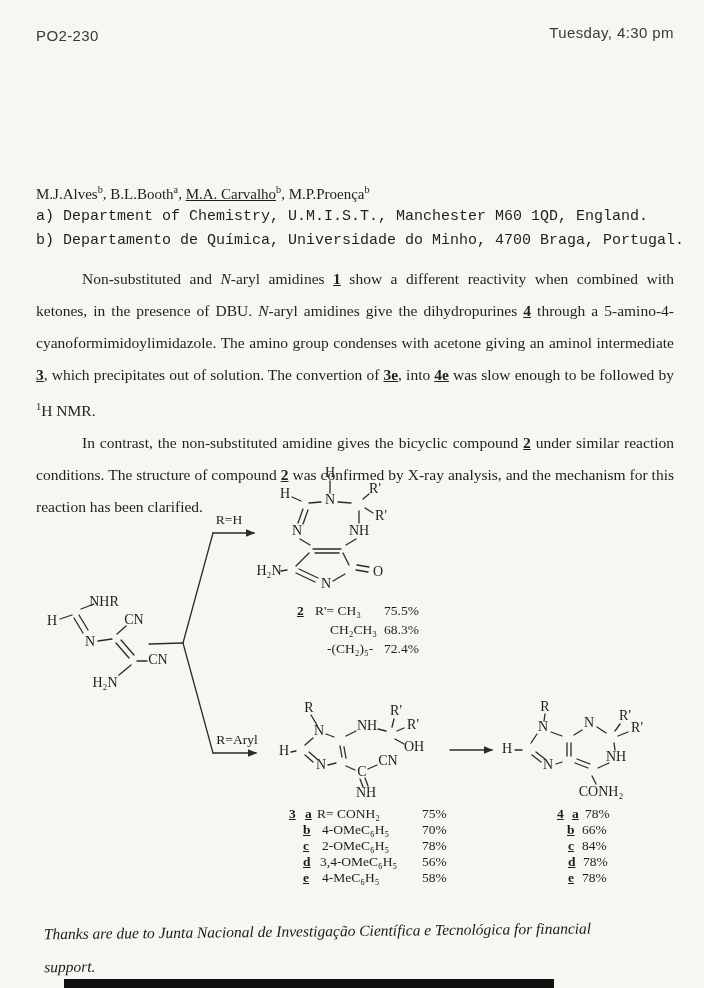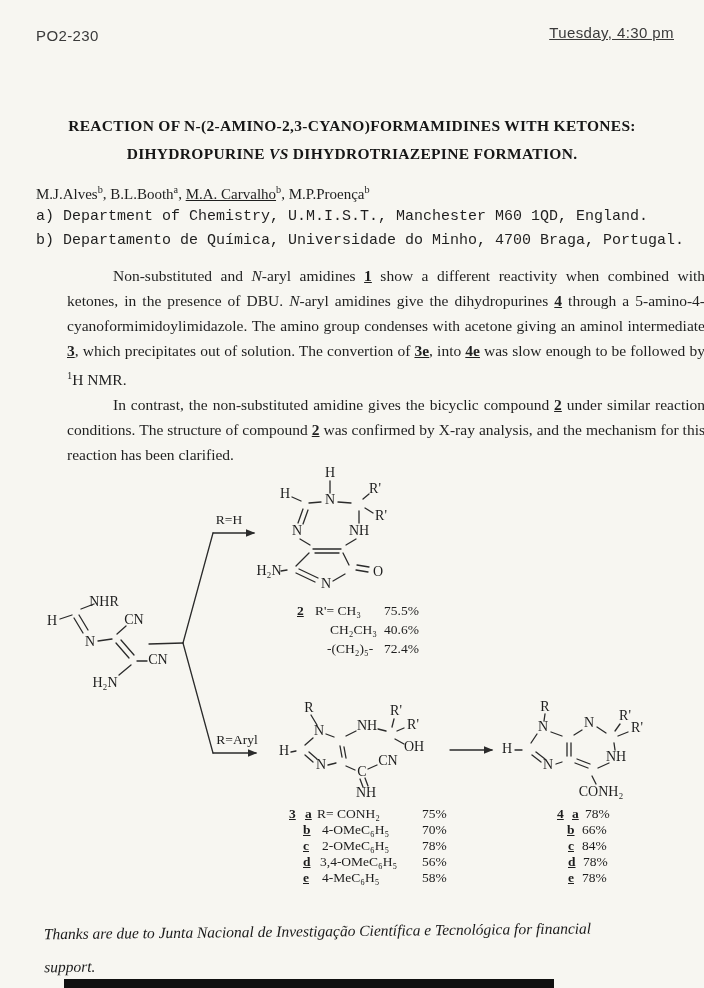--- a/index.html
+++ b/index.html
@@ -5,28 +5,28 @@
   html,body{margin:0;padding:0;}
   body{background:#d8d6d0;}
   .page{
     position:relative;width:704px;height:988px;margin:0 auto;
     background:#f7f6f1;overflow:hidden;color:#1f1f1f;
     font-family:"Liberation Serif","DejaVu Serif",serif;
   }
   .hdr{position:absolute;font-family:"Liberation Sans","DejaVu Sans",sans-serif;
        font-size:15px;color:#3a3a3a;letter-spacing:.4px;}
   .hdr-left{left:36px;top:27px;}
-  .hdr-right{right:30px;top:24px;text-decoration:underline;}
+  .hdr-right{right:30px;top:24px;}
   .title{position:absolute;left:0;right:0;top:112px;margin:0;text-align:center;
          font-size:15.5px;font-weight:700;line-height:28px;color:#161616;letter-spacing:.3px;}
   .authors{position:absolute;left:36px;top:184px;font-size:15px;}
   .affil{position:absolute;left:36px;font-size:15px;font-family:Liberation Mono, monospace;}
   .affil-a{top:208px;} .affil-b{top:232px;}
   .abstract{position:absolute;left:36px;top:263px;width:638px;
-            font-size:15.5px;line-height:25px;text-align:justify;margin-left:31px;}
+            font-size:15.5px;line-height:32px;text-align:justify;}
   .abstract p{margin:0;text-indent:46px;}
   sup{font-size:.68em;}
   .scheme-svg{position:absolute;left:0;top:462px;}
   .bond{stroke:#2b2b2b;stroke-width:1.3;stroke-linecap:round;fill:none;}
   .al{font-family:"Liberation Serif","DejaVu Serif",serif;font-size:14px;fill:#1d1d1d;}
   .bl{font-family:"Liberation Serif","DejaVu Serif",serif;font-size:13.5px;fill:#1d1d1d;}
   .cap span{position:absolute;font-size:13.5px;color:#1d1d1d;white-space:nowrap;}
   .cid{font-weight:700;text-decoration:underline;}
   .clet{font-weight:700;text-decoration:underline;}
   .footer{position:absolute;left:44px;top:914px;width:620px;font-style:italic;
@@ -34,21 +34,20 @@
   .scan-bar{position:absolute;left:64px;top:979px;width:490px;height:9px;background:#101010;}
 </style>
 </head>
 <body>
 
 <div class="page">
 
   <div class="hdr hdr-left">PO2-230</div>
   <div class="hdr hdr-right">Tuesday, 4:30 pm</div>
 
-  <h1 class="title"><span>REACTION OF N-(2-AMINO-2,3-CYANO)FORMAMIDINES WITH KETONES:</span><br><span><span>DIHYDROPURINE </span><span style="font-style: italic;">VS</span><span>  DIHYDROTRIAZEPINE FORMATION.</span></span></h1>
 
   <div class="authors"><span>M.J.Alves</span><sup>b</sup><span>, B.L.Booth</span><sup>a</sup><span>, </span><span style="text-decoration: underline;">M.A. Carvalho</span><sup>b</sup><span>, M.P.Proença</span><sup>b</sup></div>
   <div class="affil affil-a">a) Department of Chemistry, U.M.I.S.T., Manchester M60 1QD, England.</div>
   <div class="affil affil-b">b) Departamento de Química, Universidade do Minho, 4700 Braga, Portugal.</div>
 
   <div class="abstract">
     <p><span>Non-substituted and </span><span style="font-style: italic;">N</span><span>-aryl amidines </span><span style="text-decoration: underline; font-weight: 700;">1</span><span> show a different reactivity when combined with ketones, in the presence of DBU. </span><span style="font-style: italic;">N</span><span>-aryl amidines give the dihydropurines </span><span style="text-decoration: underline; font-weight: 700;">4</span><span> through a 5-amino-4-cyanoformimidoylimidazole. The amino group condenses with acetone giving an aminol intermediate </span><span style="text-decoration: underline; font-weight: 700;">3</span><span>, which precipitates out of solution. The convertion of </span><span style="text-decoration: underline; font-weight: 700;">3e</span><span>, into </span><span style="text-decoration: underline; font-weight: 700;">4e</span><span> was slow enough to be followed by </span><sup>1</sup><span>H NMR.</span></p>
     <p><span>In contrast, the non-substituted amidine gives the bicyclic compound </span><span style="text-decoration: underline; font-weight: 700;">2</span><span> under similar reaction conditions. The structure of compound </span><span style="text-decoration: underline; font-weight: 700;">2</span><span> was confirmed by X-ray analysis, and the mechanism for this reaction has been clarified.</span></p>
   </div>
 
@@ -193,21 +192,21 @@
       <text class="al" x="616" y="296" text-anchor="middle" dominant-baseline="middle">NH</text>
       <text class="al" x="601" y="331" text-anchor="middle" dominant-baseline="middle">CONH₂</text>
     </g>
   </svg>
 
   <div class="cap">
     <span class="cid" style="left:297px;top:603px">2</span>
     <span style="left:315px;top:603px">R'= CH₃</span>
     <span style="left:384px;top:603px">75.5%</span>
     <span style="left:330px;top:622px">CH₂CH₃</span>
-    <span style="left:384px;top:622px">40.6%</span>
+    <span style="left:384px;top:622px">68.3%</span>
     <span style="left:327px;top:641px">-(CH₂)₅-</span>
     <span style="left:384px;top:641px">72.4%</span>
   </div>
 
   <div class="cap">
     <span class="cid" style="left:289px;top:806px">3</span>
     <span class="clet" style="left:305px;top:806px">a</span>
     <span style="left:317px;top:806px">R= CONH₂</span>
     <span style="left:422px;top:806px">75%</span>
     <span class="clet" style="left:303px;top:822px">b</span>

